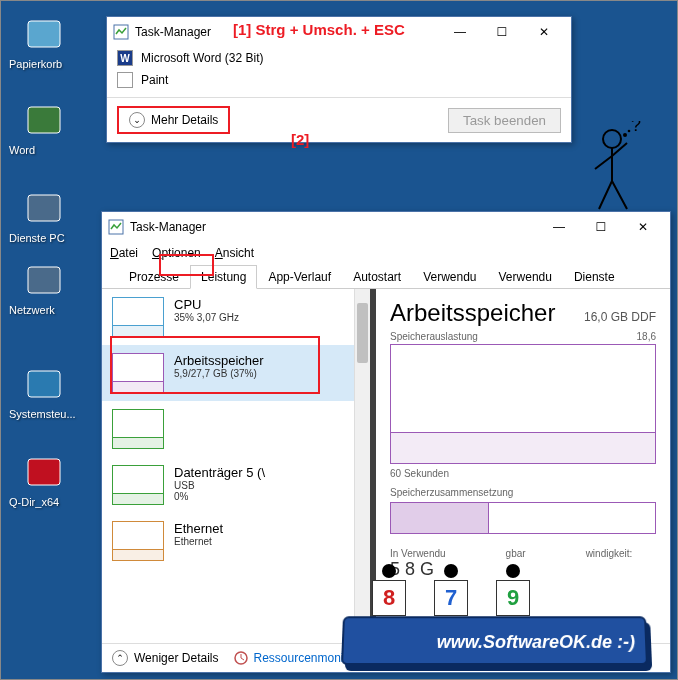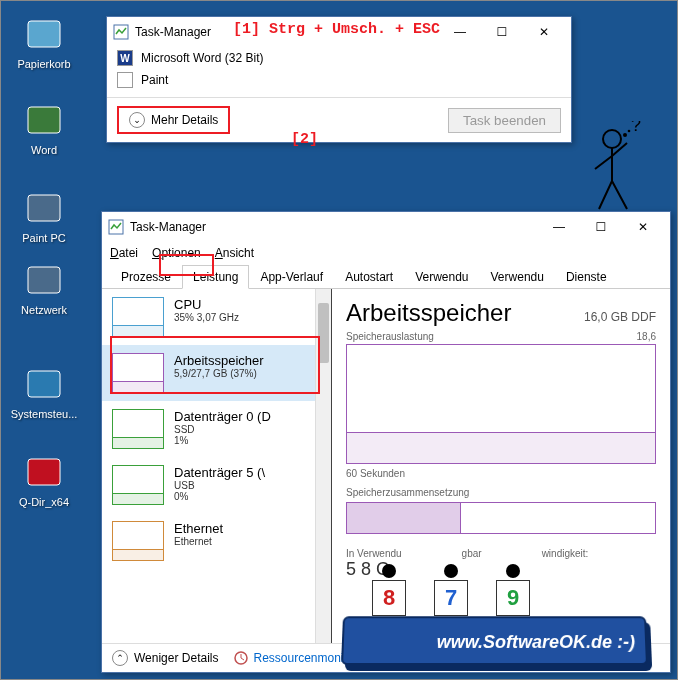--- a/index.html
+++ b/index.html
@@ -6,53 +6,53 @@
   body {
     width: 678px; height: 680px;
     background: #1a5490;
     font-family: "Segoe UI", Tahoma, sans-serif;
     font-size: 12px;
     position: relative;
     overflow: hidden;
     border: 1px solid #888;
   }
   
-  .desktop-icon { position: absolute; width: 70px; text-align: center; color: #fff; cursor: pointer; }
+  .desktop-icon { position: absolute; width: 70px; text-align: left; color: #fff; cursor: pointer; }
   .desktop-icon .ic { width: 40px; height: 40px; margin: 0 auto 3px; display: flex; align-items: center; justify-content: center; }
   .desktop-icon .lbl { font-size: 11px; text-shadow: 1px 1px 2px rgba(0,0,0,0.6); }
   
   .win-small {
     position: absolute; left: 105px; top: 15px; width: 466px;
     background: #fff; border: 1px solid #4a72a8; box-shadow: 2px 2px 6px rgba(0,0,0,0.3);
   }
   .titlebar { display: flex; align-items: center; padding: 4px 6px; font-size: 12px; }
   .titlebar .ticon { width: 16px; height: 16px; margin-right: 6px; }
   .titlebar .ttitle { flex: 1; }
   .winctrls { display: flex; gap: 0; }
   .winctrls span { width: 42px; height: 22px; display: flex; align-items: center; justify-content: center; font-size: 12px; cursor: pointer; }
   .app-row { display: flex; align-items: center; padding: 3px 10px; gap: 8px; }
   .app-row .aicon { width: 16px; height: 16px; }
   .mehr-row { display: flex; align-items: center; justify-content: space-between; padding: 8px 10px; border-top: 1px solid #ddd; margin-top: 6px; }
   .mehr-btn { display: flex; align-items: center; gap: 6px; border: 2px solid #ed1c24; padding: 4px 10px; cursor: pointer; }
   .chev { width: 16px; height: 16px; border: 1px solid #888; border-radius: 50%; display: flex; align-items: center; justify-content: center; font-size: 9px; }
   .task-end { border: 1px solid #bbb; background: #f0f0f0; color: #999; padding: 4px 14px; }
   
-  .annot { position: absolute; color: #ed1c24; font-weight: bold; font-family: Liberation Mono, monospace; font-size: 15px; }
+  .annot { position: absolute; color: #ed1c24; font-weight: bold; font-family: Liberation Sans, sans-serif; font-size: 15px; }
   
   .win-large {
     position: absolute; left: 100px; top: 210px; width: 570px; height: 462px;
     background: #fff; border: 1px solid #4a72a8; box-shadow: 2px 2px 6px rgba(0,0,0,0.3);
   }
   .menubar { display: flex; gap: 14px; padding: 4px 8px; font-size: 12px; }
   .menubar span { cursor: pointer; text-decoration: underline; text-decoration-color: transparent; }
-  .tabs { display: flex; border-bottom: 1px solid #ccc; padding: 0 8px; font-size: 12px; align-items: center; }
+  .tabs { display: flex; border-bottom: 1px solid #ccc; padding: 0 16px; font-size: 12px; align-items: center; }
   .tab { padding: 4px 10px; border: 1px solid transparent; cursor: pointer; position: relative; top: 1px; }
   .tab.active { border: 1px solid #ccc; border-bottom: 1px solid #fff; background: #fff; }
   .perf-body { display: flex; height: calc(100% - 84px); }
-  .perf-list { width: 230px; border-right: 1px solid #404040; overflow-y: auto; position: relative; }
+  .perf-list { width: 274px; border-right: 6px solid #404040; overflow-y: auto; position: relative; }
   .perf-item { display: flex; padding: 8px 10px; gap: 10px; cursor: pointer; align-items: flex-start; }
   .perf-item.sel { background: #d6e9f8; }
   .thumb { width: 52px; height: 40px; border: 1px solid #888; background: #fff; position: relative; flex-shrink: 0; }
   .perf-item .ptxt .pname { font-size: 13px; }
   .perf-item .ptxt .pdet { font-size: 10px; color: #333; }
   .perf-main { flex: 1; padding: 10px 14px; overflow: hidden; }
   .perf-main h2 { font-weight: 300; font-size: 24px; display: flex; justify-content: space-between; align-items: baseline; }
   .perf-main h2 .right { font-size: 12px; color: #555; }
   .chart-lbl { font-size: 10px; color: #666; display: flex; justify-content: space-between; margin-top: 4px; }
   .chart-box { border: 1px solid #9b59b6; height: 120px; margin-top: 2px; position: relative; }
@@ -95,21 +95,21 @@
         </svg>
       </div>
       <div class="lbl">Word</div>
     </div>
     <div class="desktop-icon" style="left: 8px; top: 188px;">
       <div class="ic">
         <svg width="40" height="40">
           <rect x="4" y="6" width="32" height="26" rx="3" fill="#4a6a8a" stroke="#fff" stroke-width="1"></rect>
         </svg>
       </div>
-      <div class="lbl">Paint PC</div>
+      <div class="lbl">Dienste PC</div>
     </div>
     <div class="desktop-icon" style="left: 8px; top: 260px;">
       <div class="ic">
         <svg width="40" height="40">
           <rect x="4" y="6" width="32" height="26" rx="3" fill="#4a6a8a" stroke="#fff" stroke-width="1"></rect>
         </svg>
       </div>
       <div class="lbl">Netzwerk</div>
     </div>
     <div class="desktop-icon" style="left: 8px; top: 364px;">
@@ -226,24 +226,20 @@
           </div>
           <div class="ptxt">
             <div class="pname">Arbeitsspeicher</div>
             <div class="pdet">5,9/27,7 GB (37%)</div>
           </div>
         </div>
         <div class="perf-item">
           <div class="thumb" style="border-color:#3aa03a">
             <div style="position:absolute;left:0;right:0;bottom:0;height:30%;background:#3aa03a22;border-top:1px solid #3aa03a"></div>
           </div>
-          <div class="ptxt">
-            <div class="pname">Datenträger 0 (D</div>
-            <div class="pdet">SSD<br>1%</div>
-          </div>
         </div>
         <div class="perf-item">
           <div class="thumb" style="border-color:#3aa03a">
             <div style="position:absolute;left:0;right:0;bottom:0;height:30%;background:#3aa03a22;border-top:1px solid #3aa03a"></div>
           </div>
           <div class="ptxt">
             <div class="pname">Datenträger 5 (\</div>
             <div class="pdet">USB<br>0%</div>
           </div>
         </div>

